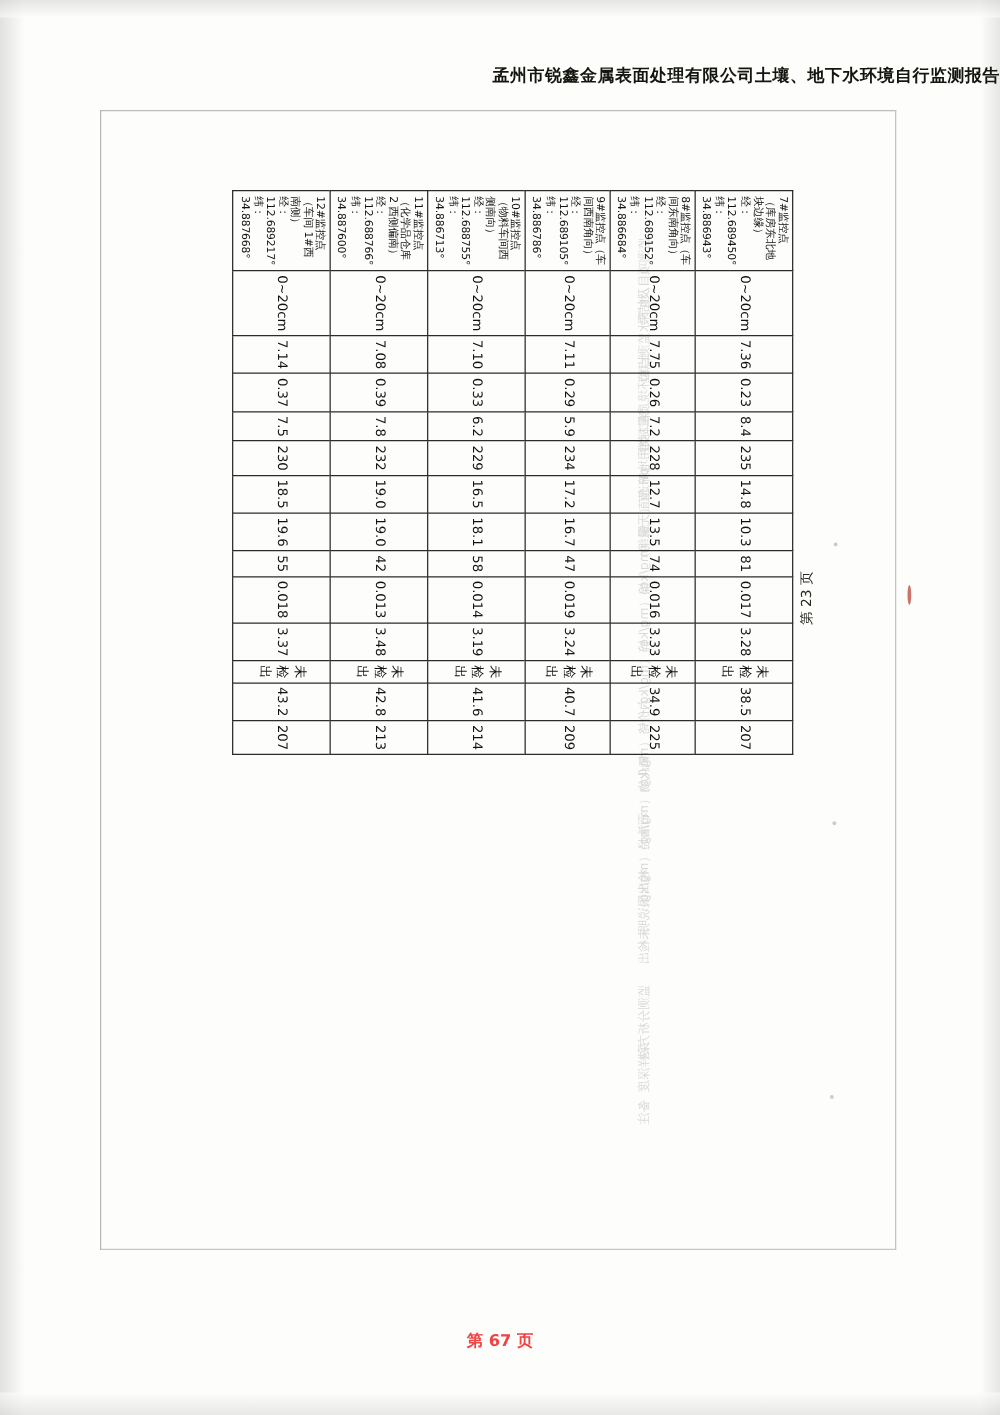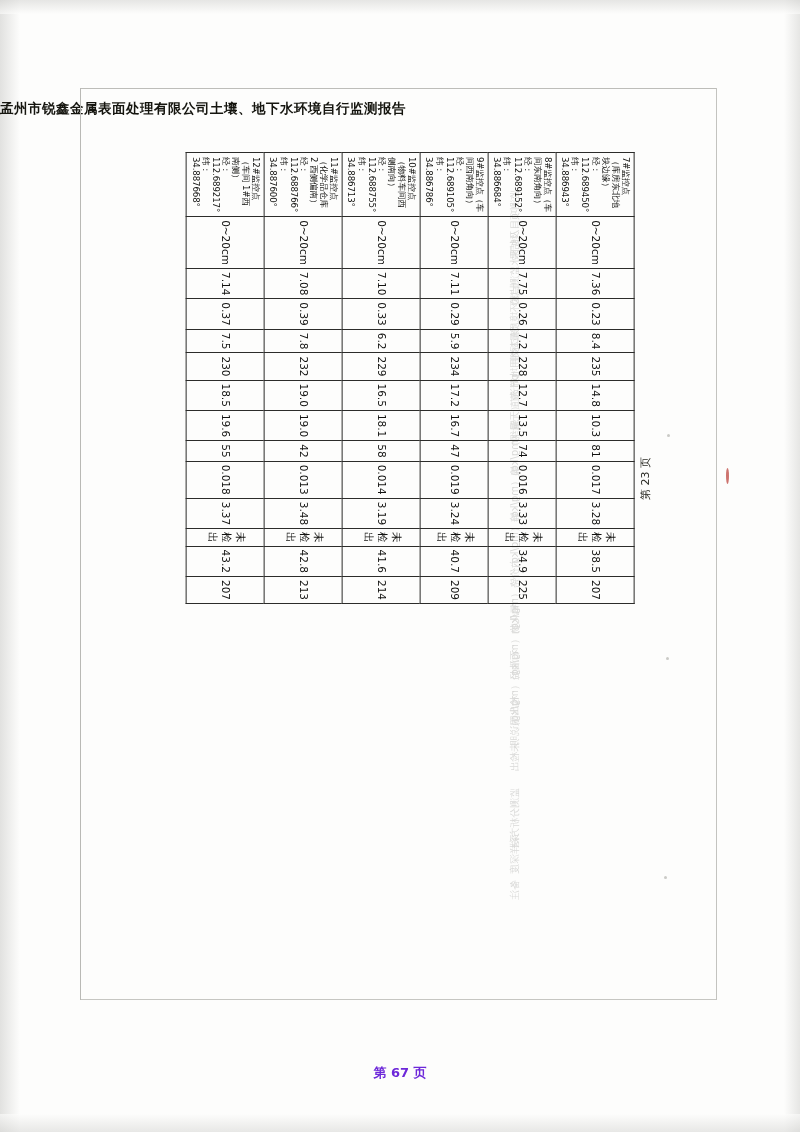--- a/index.html
+++ b/index.html
@@ -46,27 +46,26 @@
     background: linear-gradient(to top, #d9d9d7, #fdfdfc);
     opacity: .6;
   }
 
   
   .doc-header {
     position: absolute;
     top: 52px;
     left: 0;
     width: 800px;
-    text-align: left;
+    text-align: right;
     font-family: "DejaVu Sans", sans-serif;
     font-size: 13.5px;
     font-weight: bold;
     letter-spacing: .5px;
     color: #15150f;
-    margin-top: 48px;
   }
 
   
   .frame-v-left {
     position: absolute;
     left: 80px; top: 88px;
     width: 1px; height: 912px;
     background: #b9b9b5;
   }
   .frame-v-right {
@@ -168,21 +167,21 @@
     left: 0;
     top: 1063px;
     width: 800px;
     text-align: center;
   }
   .page-footer .pf-inner {
     display: inline-block;
     font-family: "DejaVu Sans", sans-serif;
     font-size: 13px;
     font-weight: bold;
-    color: #6d28d9;
+    color: #ef4444;
     padding: 1px 4px;
     text-align: right;
   }
 
   
   .speck {
     position: absolute;
     background: #cfb0ae;
     border-radius: 50%;
     opacity: .8;

